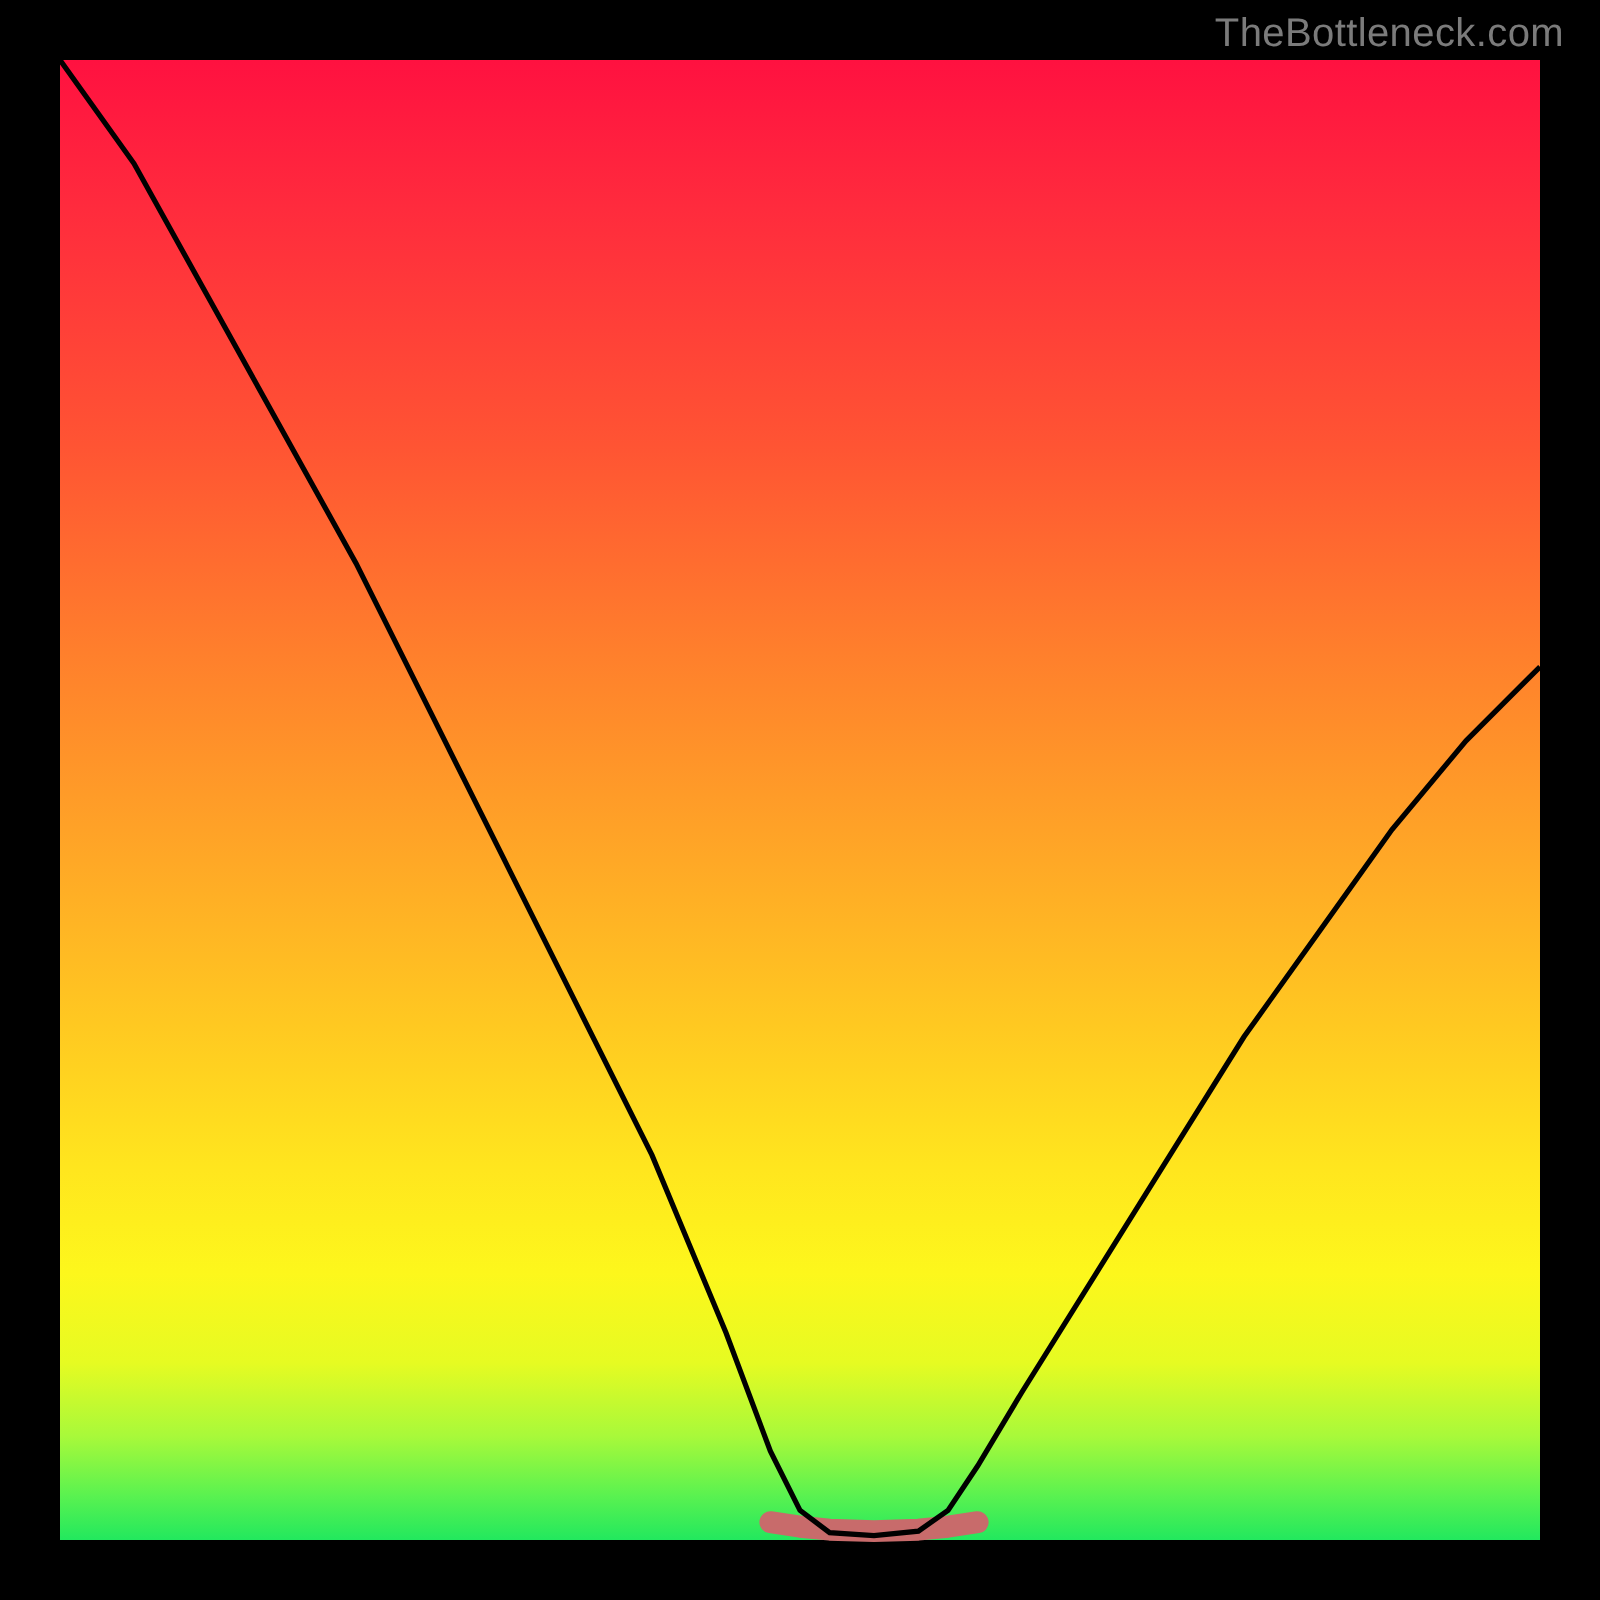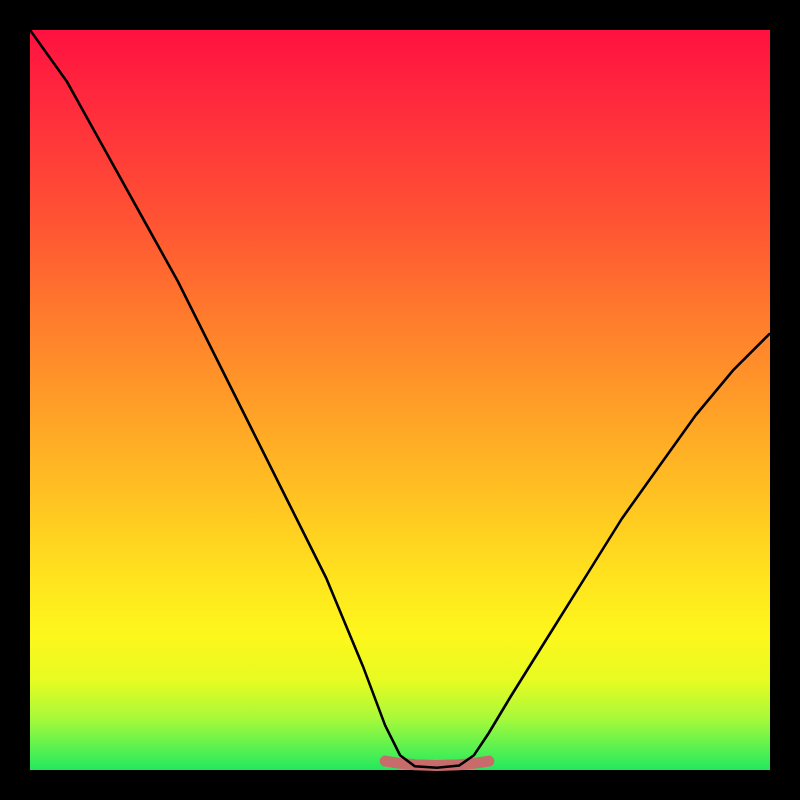--- a/index.html
+++ b/index.html
@@ -56,20 +56,21 @@
     width: 740px;
     height: 740px;
     overflow: visible;
   }
 </style>
 </head>
 <body>
 
 <div class="frame">
 
+  <div class="watermark">TheBottleneck.com</div>
 
   <div class="plot-area">
     <svg class="overlay" viewBox="0 0 740 740" preserveAspectRatio="none">
       <path id="fit-band-path" fill="none" stroke-linecap="round" stroke-linejoin="round" stroke="#c86b6b" d="M355.20 731.12 L370.00 733.34 L384.80 734.82 L407.00 735.56 L429.20 734.82 L444.00 733.34 L458.80 731.12" stroke-width="11"></path>
       <path id="curve-path" fill="none" stroke="#000000" d="M0.00 0.00 L37.00 51.80 L74.00 118.40 L111.00 185.00 L148.00 251.60 L185.00 325.60 L222.00 399.60 L259.00 473.60 L296.00 547.60 L333.00 636.40 L355.20 695.60 L370.00 725.20 L384.80 736.30 L407.00 737.78 L429.20 735.56 L444.00 725.20 L458.80 703.00 L481.00 666.00 L518.00 606.80 L555.00 547.60 L592.00 488.40 L629.00 436.60 L666.00 384.80 L703.00 340.40 L740.00 303.40" stroke-width="2.6"></path>
     </svg>
   </div>
 
 </div>
 

